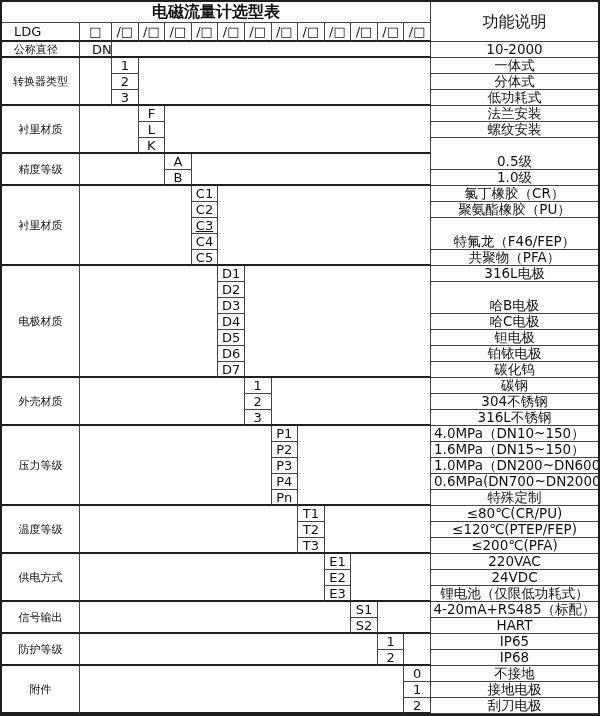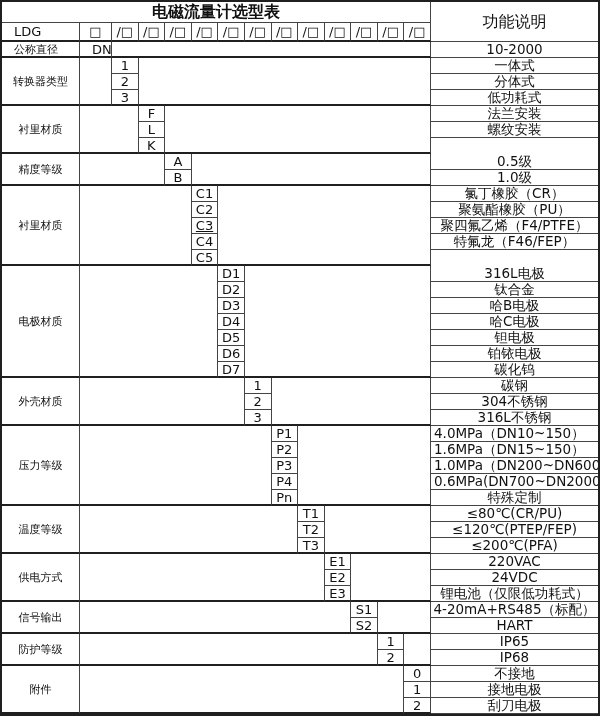--- a/index.html
+++ b/index.html
@@ -91,34 +91,33 @@
     <div class="c lbl sepb" style="grid-area: 12 / 1 / span 5;">衬里材质</div>
     <div class="c sepb" style="grid-area: 12 / 2 / span 5 / 6;"></div>
     <div class="c code" style="grid-area: 12 / 6;">C1</div>
     <div class="c code" style="grid-area: 13 / 6;">C2</div>
     <div class="c code" style="grid-area: 14 / 6; text-decoration: underline;">C3</div>
     <div class="c code" style="grid-area: 15 / 6;">C4</div>
     <div class="c code sepb" style="grid-area: 16 / 6;">C5</div>
     <div class="c sepb" style="grid-area: 12 / 7 / span 5 / 15;"></div>
     <div class="c val no-br" style="grid-area: 12 / 15;">氯丁橡胶（CR）</div>
     <div class="c val no-br" style="grid-area: 13 / 15;">聚氨酯橡胶（PU）</div>
-    <div class="c val no-br" style="grid-area: 14 / 15;">聚四氟乙烯（F4/PTFE）</div>
     <div class="c val no-br" style="grid-area: 15 / 15;">特氟龙（F46/FEP）</div>
+    <div class="c val no-br" style="grid-area: 16 / 15;">共聚物（PFA）</div>
     <div class="c lbl sepb" style="grid-area: 17 / 1 / span 7;">电极材质</div>
     <div class="c sepb" style="grid-area: 17 / 2 / span 7 / 7;"></div>
     <div class="c code" style="grid-area: 17 / 7;">D1</div>
     <div class="c code" style="grid-area: 18 / 7;">D2</div>
     <div class="c code" style="grid-area: 19 / 7;">D3</div>
     <div class="c code" style="grid-area: 20 / 7;">D4</div>
     <div class="c code" style="grid-area: 21 / 7;">D5</div>
     <div class="c code" style="grid-area: 22 / 7;">D6</div>
     <div class="c code sepb" style="grid-area: 23 / 7;">D7</div>
     <div class="c sepb" style="grid-area: 17 / 8 / span 7 / 15;"></div>
     <div class="c val no-br" style="grid-area: 17 / 15;">316L电极</div>
-    <div class="c val no-br" style="grid-area: 18 / 15;">钛合金</div>
     <div class="c val no-br" style="grid-area: 19 / 15;">哈B电极</div>
     <div class="c val no-br" style="grid-area: 20 / 15;">哈C电极</div>
     <div class="c val no-br" style="grid-area: 21 / 15;">钽电极</div>
     <div class="c val no-br" style="grid-area: 22 / 15;">铂铱电极</div>
     <div class="c val no-br" style="grid-area: 23 / 15;">碳化钨</div>
     <div class="c lbl sepb" style="grid-area: 24 / 1 / span 3;">外壳材质</div>
     <div class="c sepb" style="grid-area: 24 / 2 / span 3 / 8;"></div>
     <div class="c code" style="grid-area: 24 / 8;">1</div>
     <div class="c code" style="grid-area: 25 / 8;">2</div>
     <div class="c code sepb" style="grid-area: 26 / 8;">3</div>

